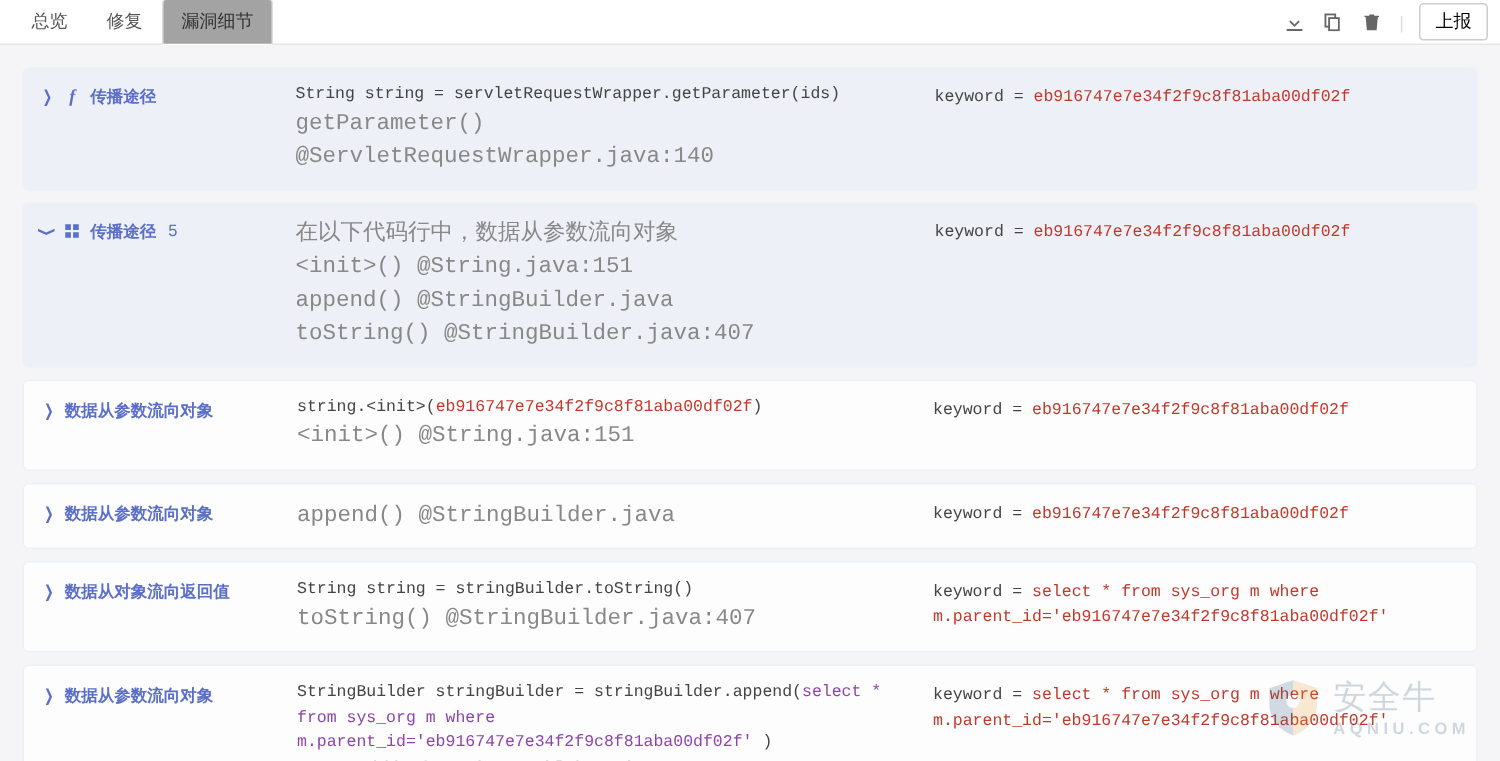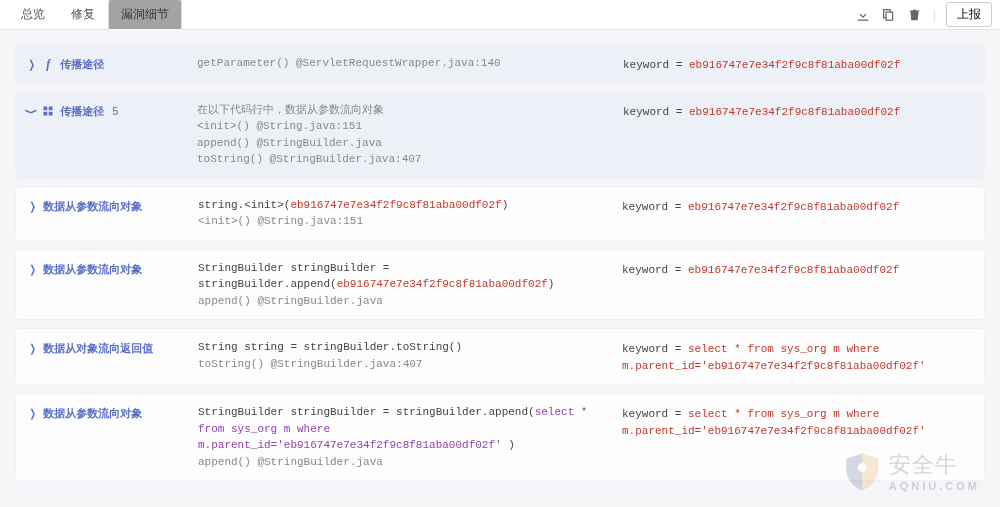--- a/index.html
+++ b/index.html
@@ -18,21 +18,21 @@
   .row.white { background: #fdfdfe; border: 1px solid #eef0f7; }
   .row-left { width: 170px; flex-shrink: 0; display: flex; align-items: center; gap: 6px; padding-top: 2px; }
   .chev { color: #5b6fc7; font-size: 11px; display: inline-block; transform: scaleX(0.7); }
   .chev.down { transform: rotate(90deg) scaleX(0.7); }
   .row-icon { width: 12px; height: 12px; display: inline-flex; align-items: center; justify-content: center; }
   .row-title { color: #5b6fc7; font-weight: 600; font-size: 11px; }
   .row-count { color: #5b6fc7; font-size: 11px; margin-left: 2px; }
   
   .row-mid { flex: 1; min-width: 0; font-family: "Courier New", monospace; font-size: 11px; line-height: 1.5; color: #555; padding-right: 20px; }
   .row-mid .dark { color: #444; }
-  .row-mid .sub { color: #888; font-size: 11px; }
+  .row-mid .sub { color: #888; font-size: 15px; }
   .row-mid .hl { color: #c0392b; }
   .row-mid .hl2 { color: #8e44ad; }
   
   .row-right { width: 350px; flex-shrink: 0; font-family: "Courier New", monospace; font-size: 11px; line-height: 1.5; color: #444; padding-top: 2px; }
   .row-right .kw { color: #444; }
   .row-right .val { color: #c0392b; }
   
   .watermark { position: fixed; right: 20px; bottom: 15px; opacity: 0.22; pointer-events: none; display: flex; align-items: center; gap: 6px; }
   .watermark svg { width: 42px; height: 42px; }
   .watermark-text { font-family: Arial; }
@@ -72,20 +72,21 @@
 
 <div class="content">
 
   <div class="row">
     <div class="row-left">
       <span class="chev">❯</span>
       <span class="row-icon" style="color:#5b6fc7;font-style:italic;font-family:serif;font-weight:bold">f</span>
       <span class="row-title">传播途径</span>
     </div>
     <div class="row-mid">
+      <div class="dark">String string = servletRequestWrapper.getParameter(ids)</div>
       <div class="sub">getParameter() @ServletRequestWrapper.java:140</div>
     </div>
     <div class="row-right">
       <span class="kw">keyword = </span><span class="val">eb916747e7e34f2f9c8f81aba00df02f</span>
     </div>
   </div>
 
   <div class="row">
     <div class="row-left">
       <span class="chev down">❯</span>
@@ -121,21 +122,20 @@
       <span class="kw">keyword = </span><span class="val">eb916747e7e34f2f9c8f81aba00df02f</span>
     </div>
   </div>
 
   <div class="row white">
     <div class="row-left">
       <span class="chev">❯</span>
       <span class="row-title">数据从参数流向对象</span>
     </div>
     <div class="row-mid">
-      <div><span class="dark">StringBuilder stringBuilder = stringBuilder.append(</span><span class="hl">eb916747e7e34f2f9c8f81aba00df02f</span><span class="dark">)</span></div>
       <div class="sub">append() @StringBuilder.java</div>
     </div>
     <div class="row-right">
       <span class="kw">keyword = </span><span class="val">eb916747e7e34f2f9c8f81aba00df02f</span>
     </div>
   </div>
 
   <div class="row white">
     <div class="row-left">
       <span class="chev">❯</span>

